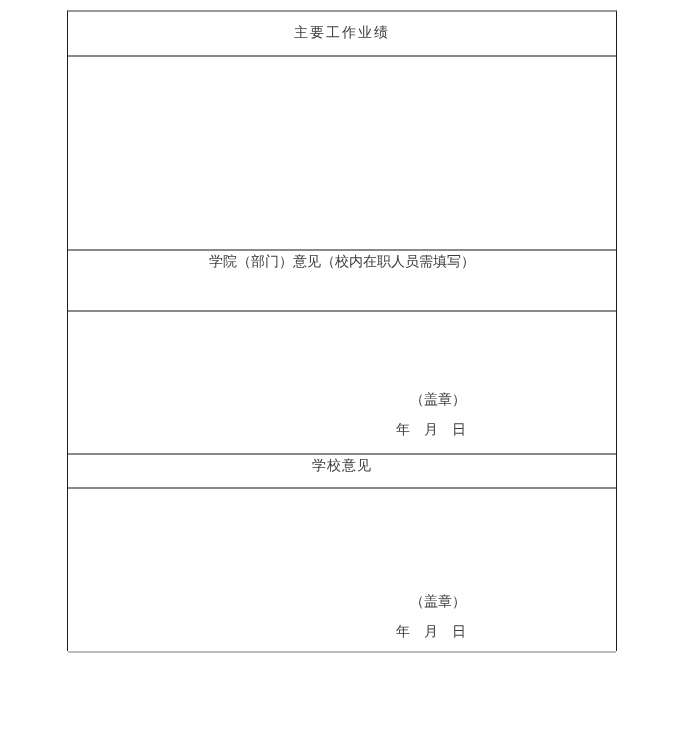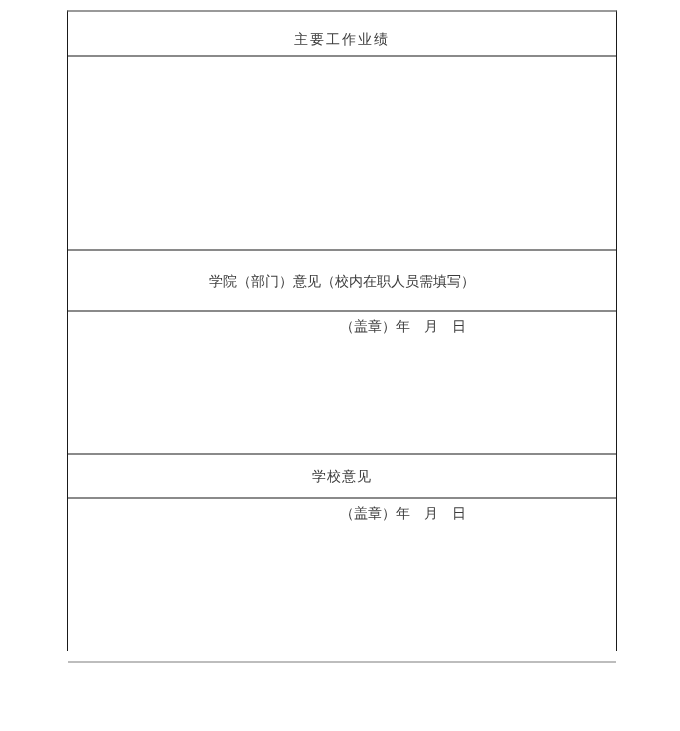--- a/index.html
+++ b/index.html
@@ -28,35 +28,35 @@
     border-right: 1px solid var(--border-vertical, #1a1a1a);
     background: #ffffff;
   }
   .row {
     box-sizing: border-box;
     width: 100%;
     border-bottom: 2px solid var(--border-horizontal, #8a8a8a);
   }
   .row.header {
     display: flex;
-    align-items: center;
     justify-content: center;
     font-size: 14px;
   }
   .h1 { height: 45px; padding-top: 12px; }
   .h2 { height: 61px; padding-top: 2px; }
-  .h3 { height: 44px; padding-top: 2px; }
+  .h3 { height: 34px; padding-top: 2px; }
   .b1 { height: 194px; }
   .b2 { height: 143px; }
   .b3 { height: 164px; border-bottom: 2px solid var(--border-bottom, #bdbdbd); }
   .title { white-space: nowrap; }
   .sp2 { letter-spacing: 2px; }
   .sp1 { letter-spacing: 1px; }
   .seal-area {
     display: flex;
+    flex-direction: column;
     justify-content: flex-end;
     align-items: stretch;
     text-align: right;
     padding-right: 150px;
     font-size: 14px;
   }
   .b2.seal-area { padding-bottom: 8px; }
   .b3.seal-area { padding-bottom: 4px; }
   .seal-line {
     line-height: 30px;

